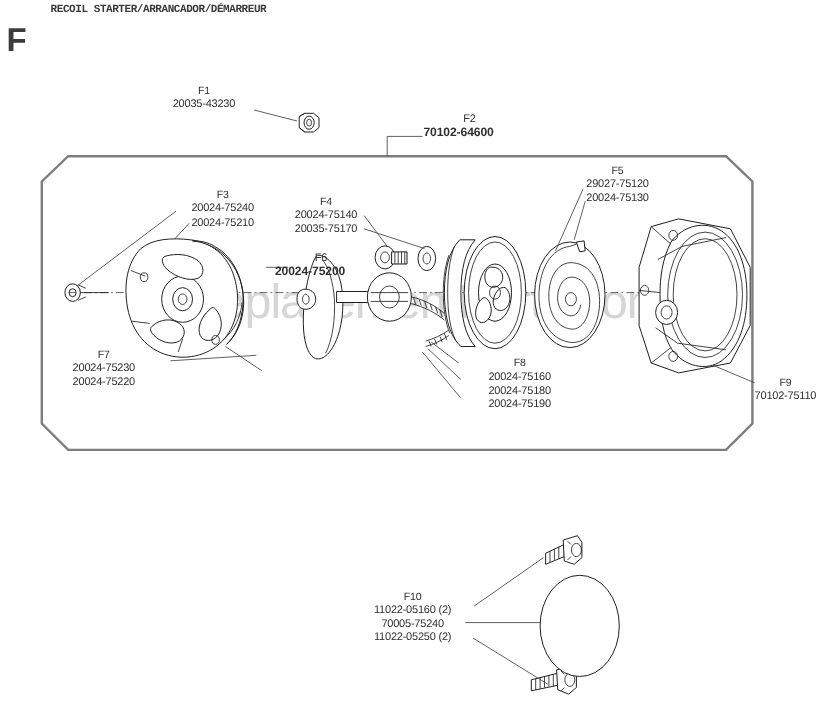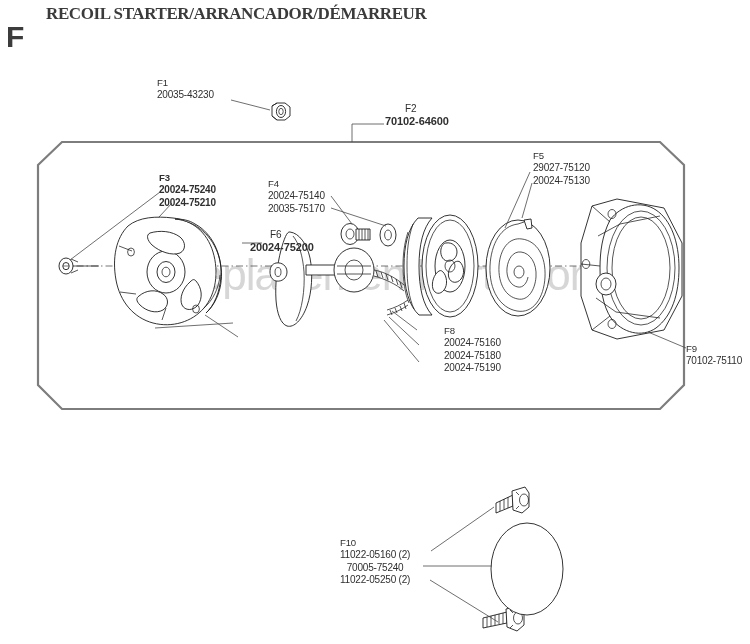--- a/index.html
+++ b/index.html
@@ -29,39 +29,40 @@
     font-weight: bold;
     color: #3c3c3c;
     letter-spacing: 0px;
     line-height: 1;
     font-family: "Liberation Sans", sans-serif;
   }
   .sheet-title {
     position: absolute;
     left: 46px;
     top: 4px;
-    font-size: 17px;
+    font-size: 10px;
     font-weight: bold;
     color: #3b3b3b;
     letter-spacing: -0.4px;
     white-space: nowrap;
-    font-family: Liberation Serif, serif;
+    font-family: Liberation Mono, monospace;
   }
   .callout {
     position: absolute;
     font-size: 10px;
     line-height: 12.3px;
     color: #2f2f2f;
     white-space: nowrap;
     font-family: "Liberation Sans", sans-serif;
     letter-spacing: -0.2px;
   }
   .callout .ref {
     display: block;
     font-size: 9.6px;
+    text-align: center;
   }
   .callout .pn {
     display: block;
     text-align: center;
   }
   .callout.assembly .pn {
     font-weight: bold;
     font-size: 11px;
     letter-spacing: -0.1px;
   }
@@ -323,21 +324,21 @@
   <div class="callout" style="left:157px; top:77px;">
     <span class="ref">F1</span>
     <span class="pn">20035-43230</span>
   </div>
 
   <div class="callout assembly" style="left:385px; top:103px;">
     <span class="ref">F2</span>
     <span class="pn">70102-64600</span>
   </div>
 
-  <div class="callout" style="left:159px; top:172px;font-weight:bold;">
+  <div class="callout" style="left:174px; top:172px;">
     <span class="ref">F3</span>
     <span class="pn">20024-75240</span>
     <span class="pn">20024-75210</span>
   </div>
 
   <div class="callout" style="left:268px; top:178px;">
     <span class="ref">F4</span>
     <span class="pn">20024-75140</span>
     <span class="pn">20035-75170</span>
   </div>
@@ -346,20 +347,25 @@
     <span class="ref">F5</span>
     <span class="pn">29027-75120</span>
     <span class="pn">20024-75130</span>
   </div>
 
   <div class="callout assembly" style="left:250px; top:229px;">
     <span class="ref">F6</span>
     <span class="pn">20024-75200</span>
   </div>
 
+  <div class="callout" style="left:66px; top:317px;">
+    <span class="ref">F7</span>
+    <span class="pn">20024-75230</span>
+    <span class="pn">20024-75220</span>
+  </div>
 
   <div class="callout" style="left:444px; top:325px;">
     <span class="ref">F8</span>
     <span class="pn">20024-75160</span>
     <span class="pn">20024-75180</span>
     <span class="pn">20024-75190</span>
   </div>
 
   <div class="callout" style="left:686px; top:343px;">
     <span class="ref">F9</span>

